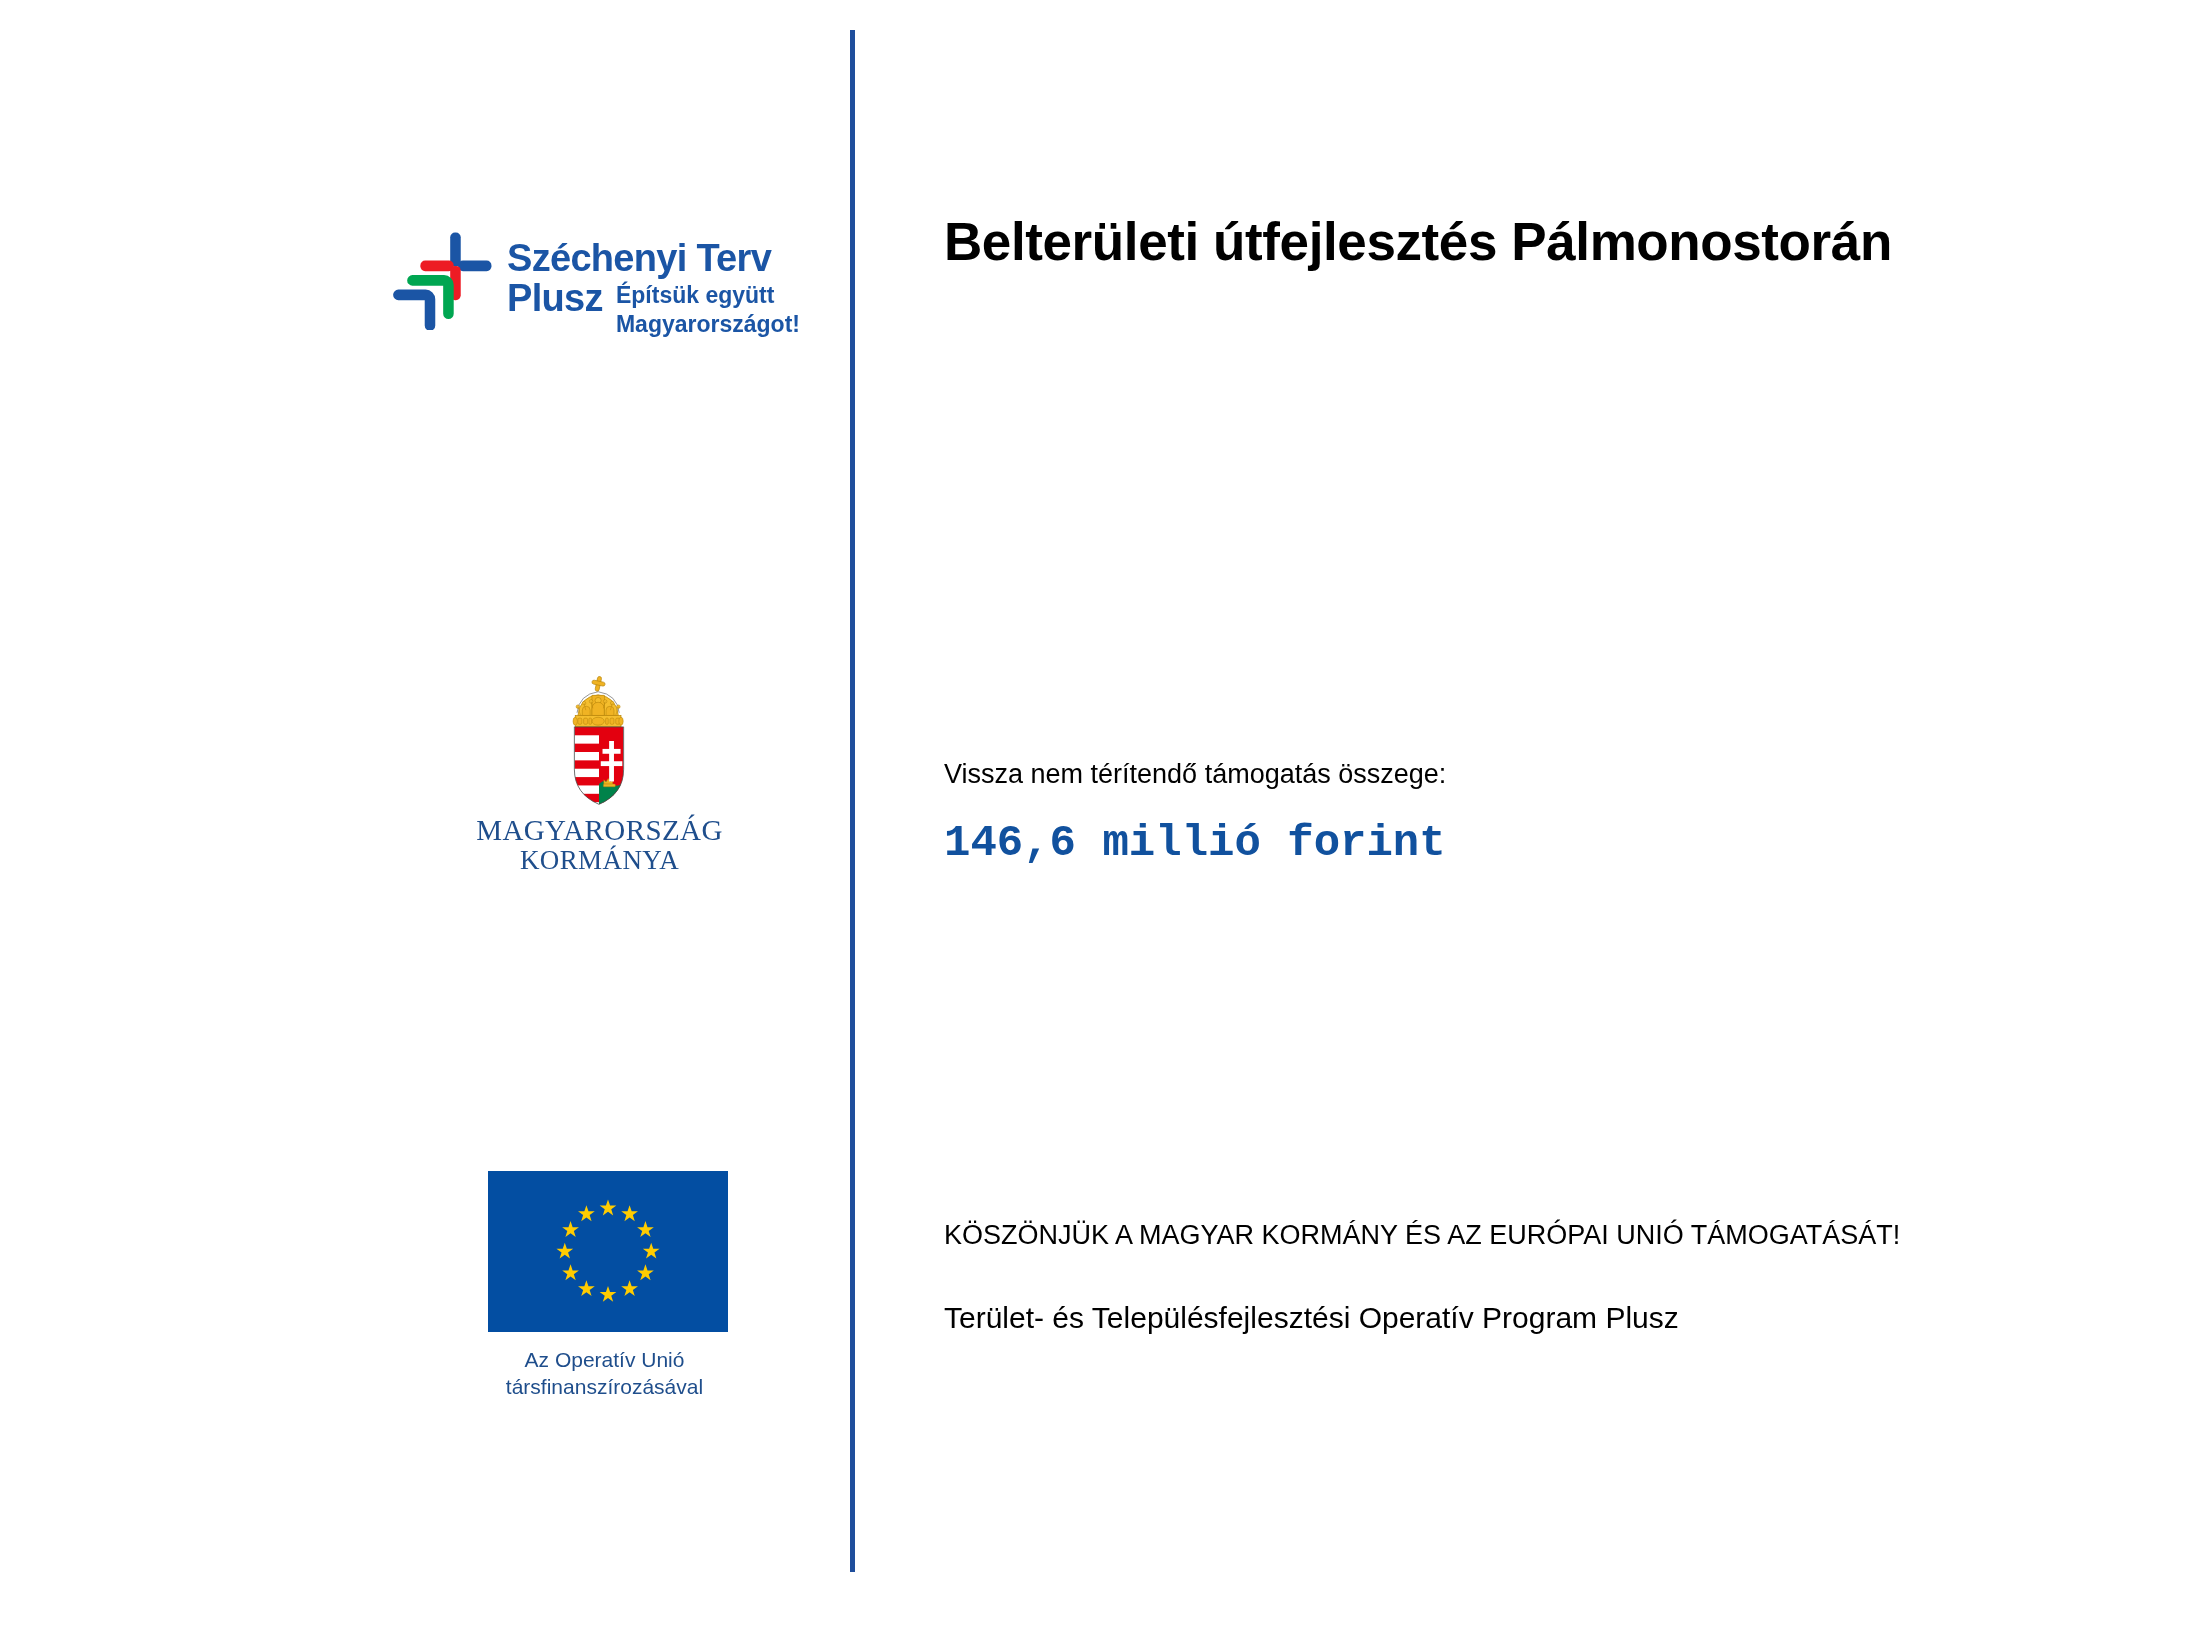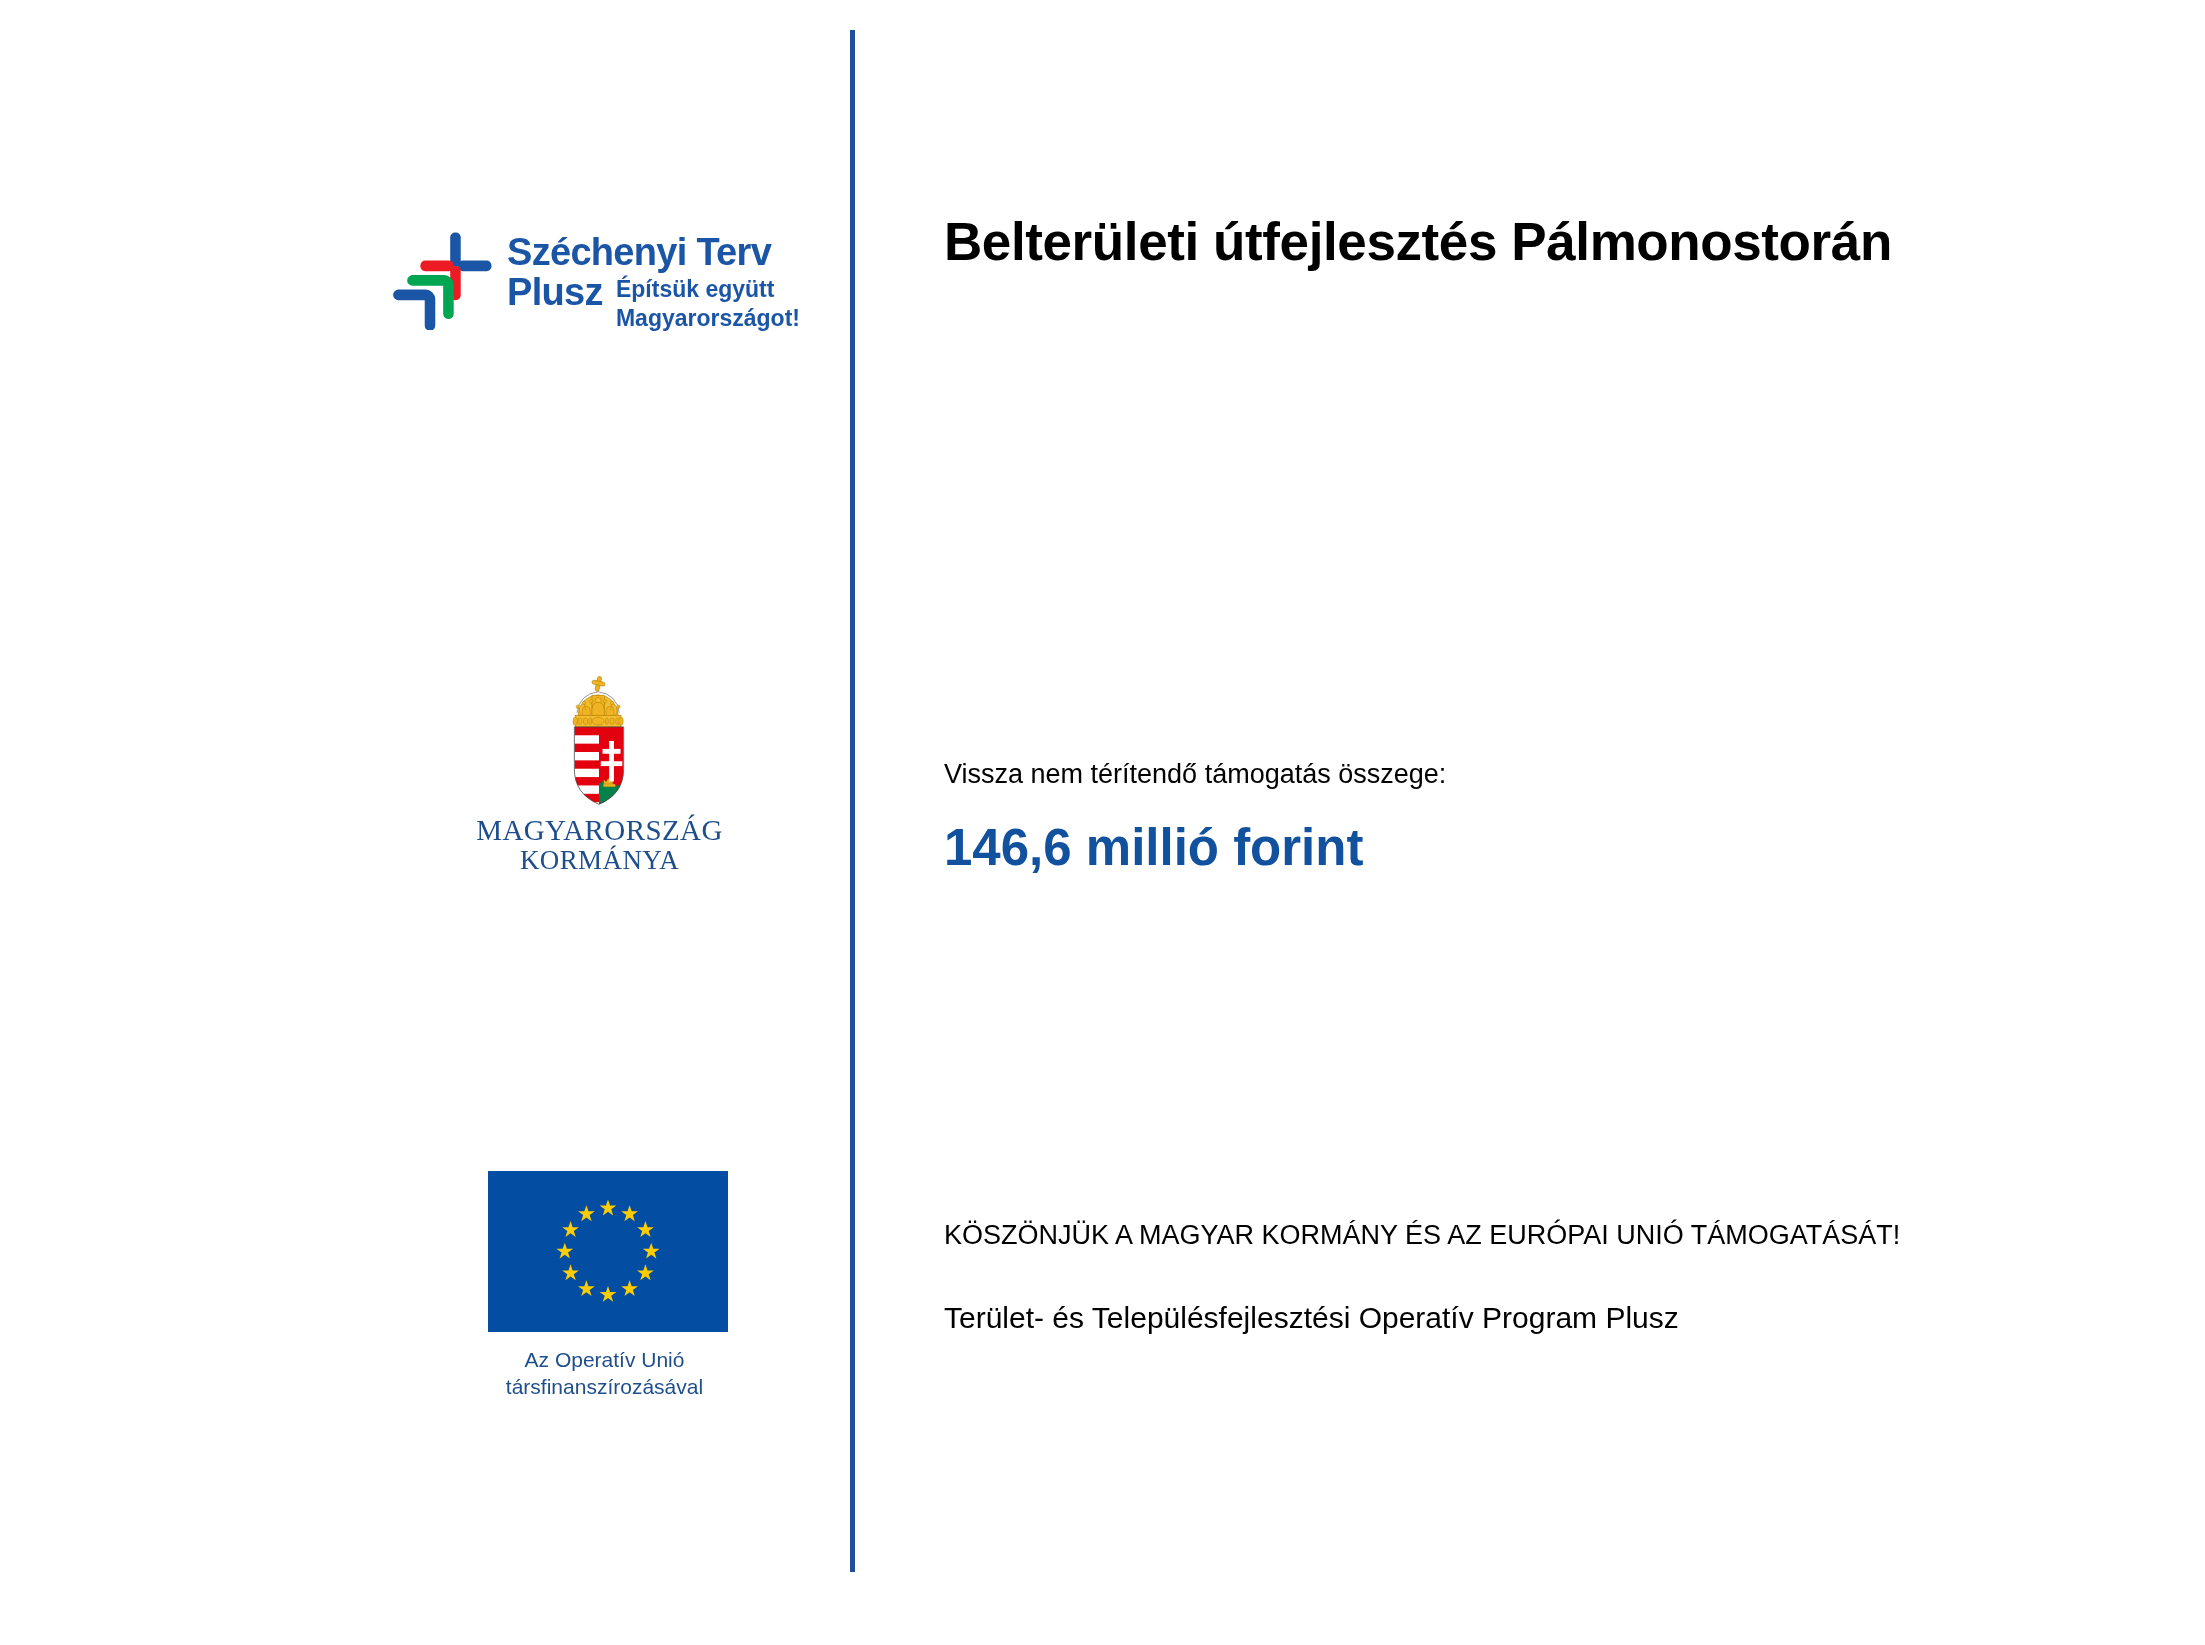--- a/index.html
+++ b/index.html
@@ -47,21 +47,21 @@
   #szechenyi-mark {
     position: absolute;
     left: 0;
     top: 0;
     width: 110px;
     height: 101px;
   }
   #szechenyi-wordmark {
     position: absolute;
     left: 114px;
-    top: 4px;
+    top: 10px;
     width: 300px;
   }
   .sz-line1 {
     font-size: 38px;
     font-weight: bold;
     color: #1B55A5;
     letter-spacing: -0.7px;
     line-height: 1.0;
     white-space: nowrap;
   }
@@ -173,24 +173,25 @@
     top: 759px;
     left: 0;
     font-size: 27px;
     color: #000000;
     white-space: nowrap;
   }
   #grant-amount {
     position: absolute;
     top: 818px;
     left: 0;
-    font-size: 51px;
+    font-size: 44px;
     font-weight: bold;
     color: #11519E;
     white-space: nowrap;
+    font-family: Liberation Mono, monospace;
   }
   #thanks {
     position: absolute;
     top: 1220px;
     left: 0;
     font-size: 27px;
     color: #000000;
     white-space: nowrap;
   }
   #program {

